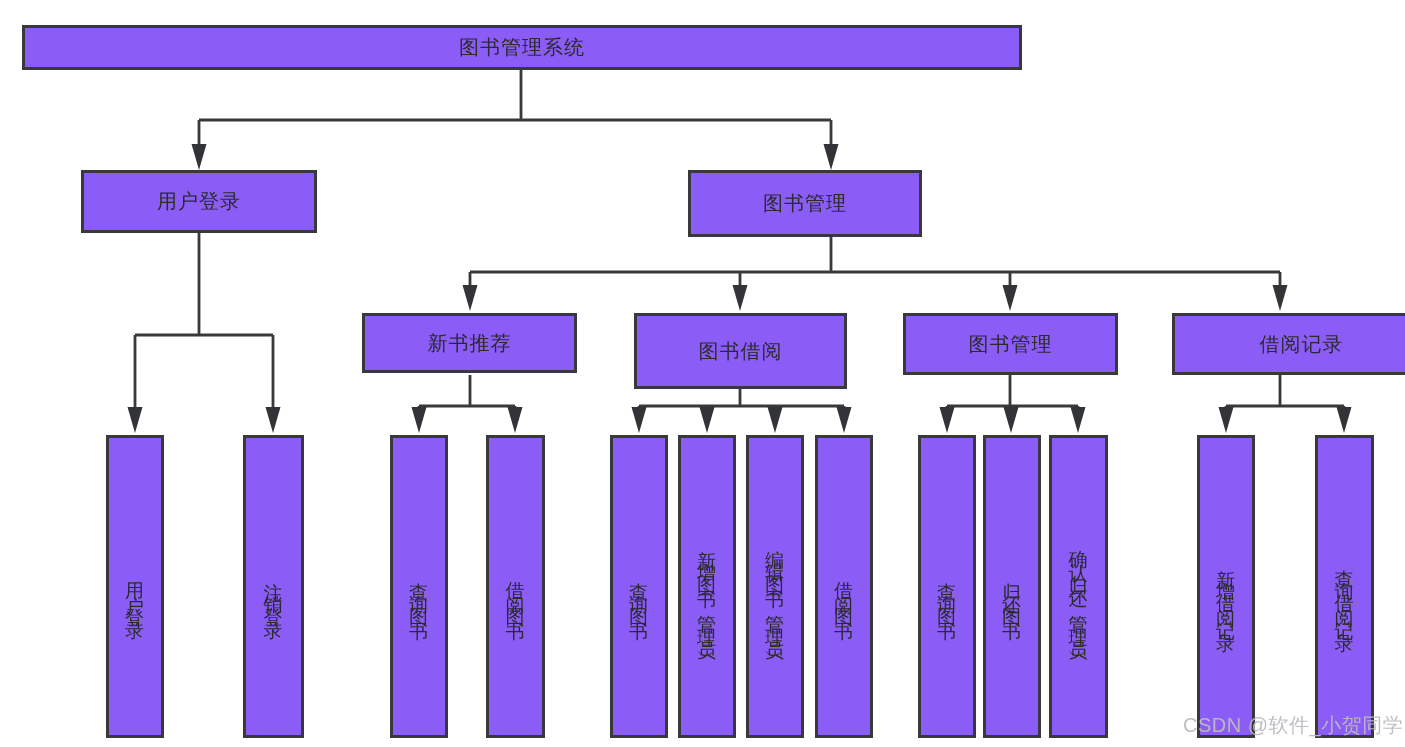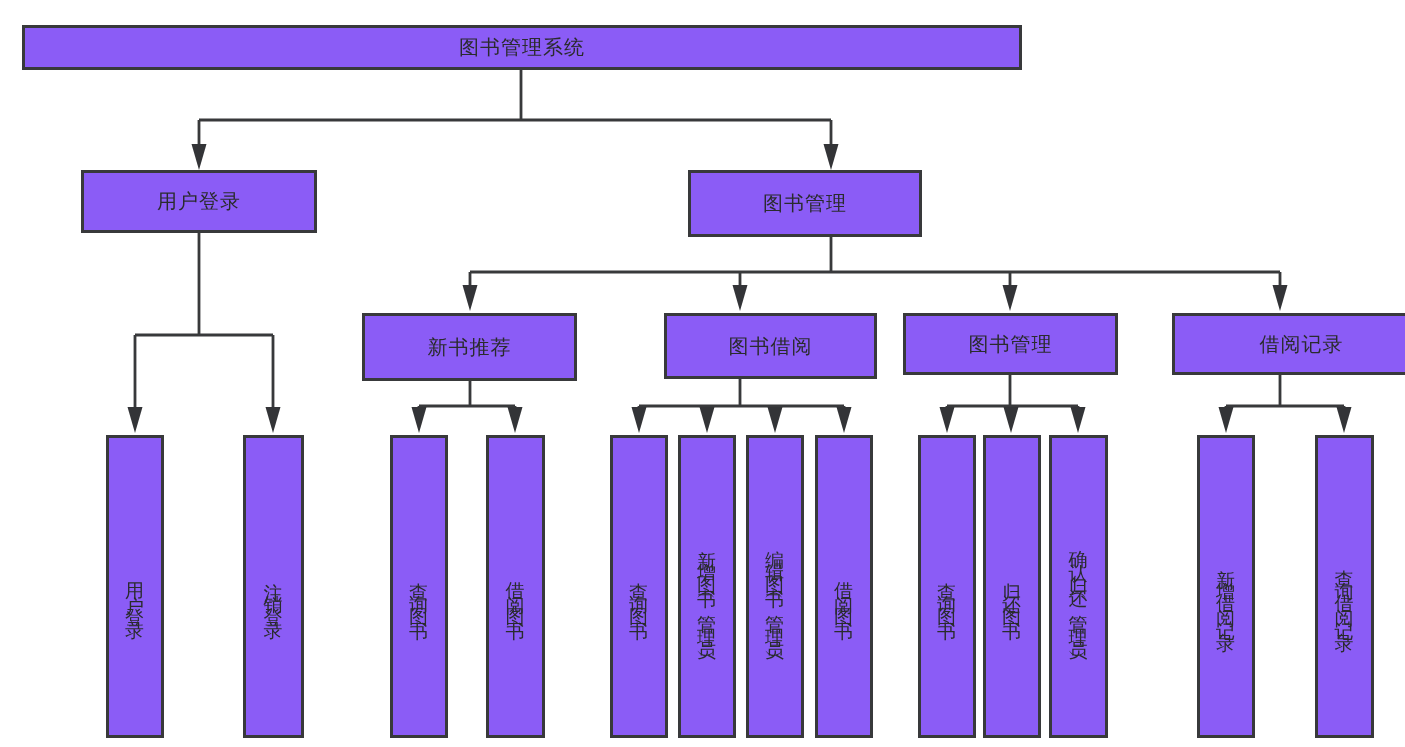--- a/index.html
+++ b/index.html
@@ -109,24 +109,24 @@
     <span class="hlabel">图书管理系统</span>
   </div>
 
   <div class="box" style="left:81px;top:170px;width:236px;height:63px">
     <span class="hlabel">用户登录</span>
   </div>
   <div class="box" style="left:688px;top:170px;width:234px;height:67px">
     <span class="hlabel">图书管理</span>
   </div>
 
-  <div class="box" style="left:362px;top:313px;width:215px;height:68px">
+  <div class="box" style="left:362px;top:313px;width:215px;height:60px">
     <span class="hlabel">新书推荐</span>
   </div>
-  <div class="box" style="left:664px;top:313px;width:213px;height:66px">
+  <div class="box" style="left:634px;top:313px;width:213px;height:76px">
     <span class="hlabel">图书借阅</span>
   </div>
   <div class="box" style="left:903px;top:313px;width:215px;height:62px">
     <span class="hlabel">图书管理</span>
   </div>
   <div class="box" style="left:1172px;top:313px;width:259px;height:62px">
     <span class="hlabel">借阅记录</span>
   </div>
 
   <div class="box vbox" style="left:106px;width:58px">
@@ -166,14 +166,15 @@
     <span class="vlabel">确认归还（管理员）</span>
   </div>
 
   <div class="box vbox" style="left:1197px;width:58px">
     <span class="vlabel">新增借阅记录</span>
   </div>
   <div class="box vbox" style="left:1315px;width:59px">
     <span class="vlabel">查询借阅记录</span>
   </div>
 
+  <div class="watermark">CSDN @软件_小贺同学</div>
 
 </div>
 
 </body></html>

